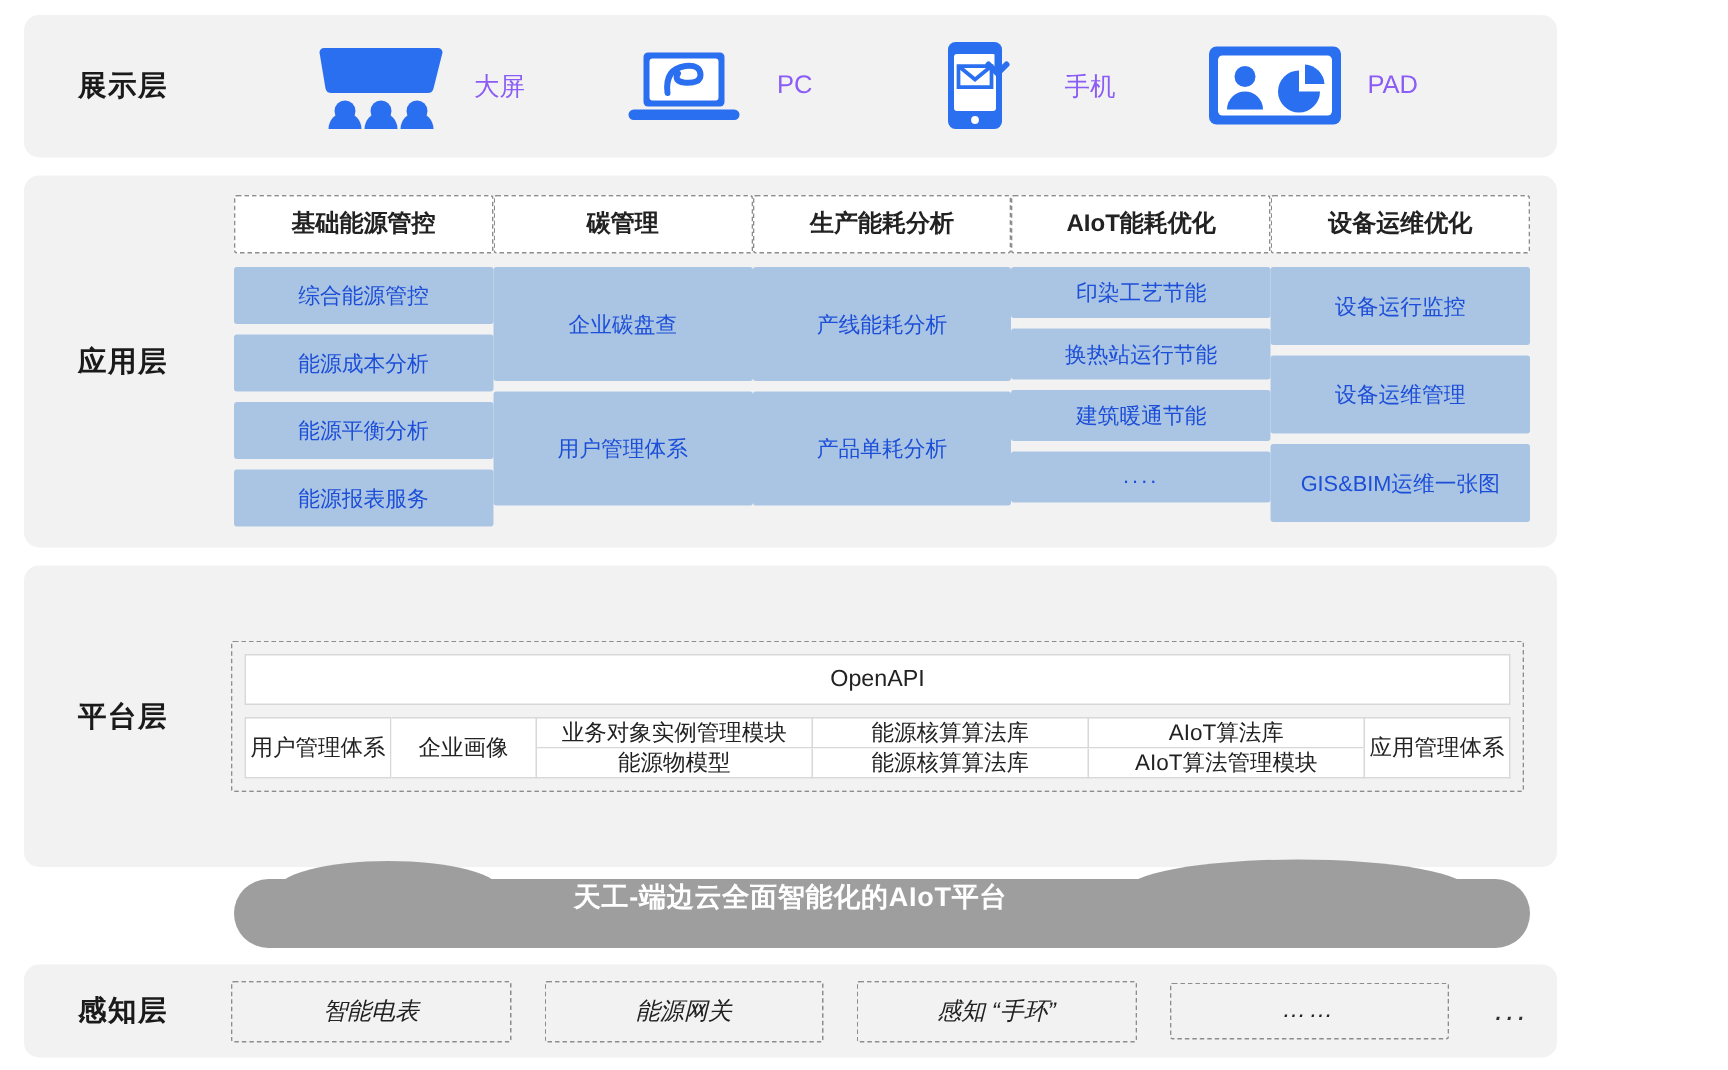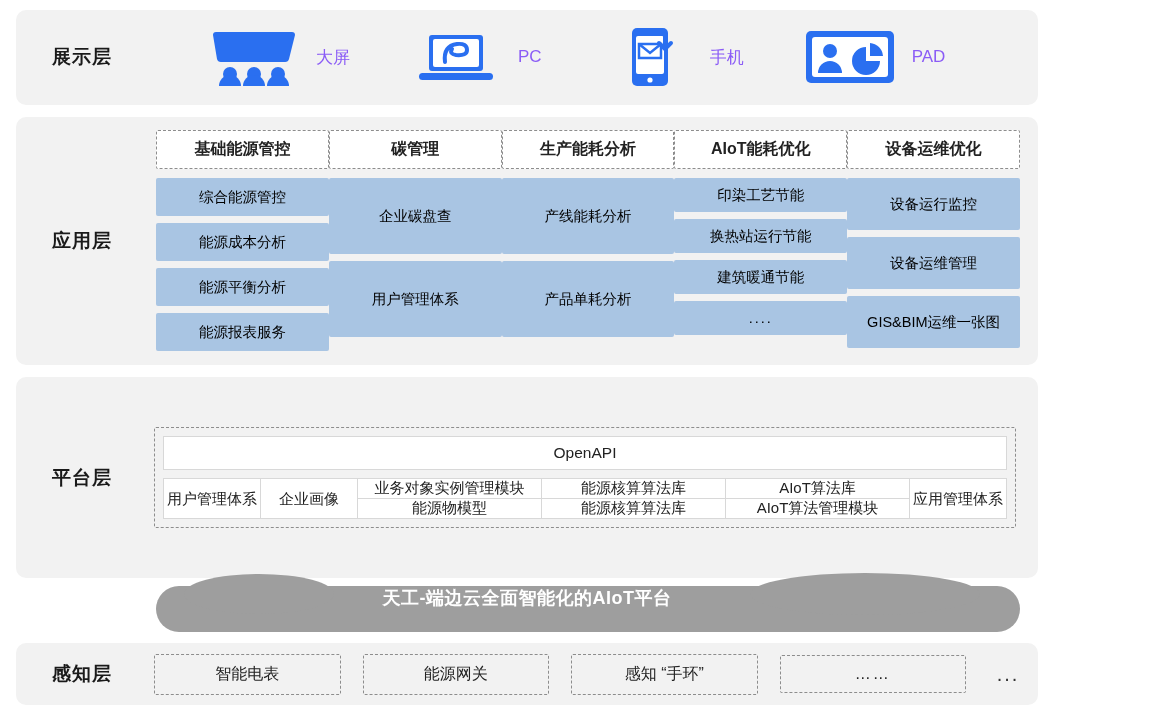--- a/index.html
+++ b/index.html
@@ -82,21 +82,21 @@
     background: #ffffff;
     text-align: center;
     font-weight: bold;
     font-size: 16px;
     padding: 8px 0;
     border-radius: 2px;
     margin-bottom: 9px;
   }
   .app-cell {
     background: #a9c5e3;
-    color: #000000;
+    color: #1d4ed8;
     font-size: 14.5px;
     text-align: right;
     display: flex;
     align-items: center;
     justify-content: center;
     border-radius: 2px;
     margin-bottom: 7px;
   }
   .app-cell:last-child { margin-bottom: 0; }
   .h36 { height: 34px; }
@@ -201,20 +201,21 @@
   }
 
   
   .band-sense { height: 64px; }
   .sense-items {
     display: flex;
     align-items: center;
     gap: 22px;
     padding: 0 10px 0 6px;
     flex: 1 1 auto;
+    font-style: italic;
   }
   .sense-cell {
     flex: 1 1 0;
     border: 1px dashed #8d8d8d;
     background: #f2f2f2;
     text-align: center;
     font-size: 16px;
     padding: 9px 0;
     border-radius: 2px;
   }

